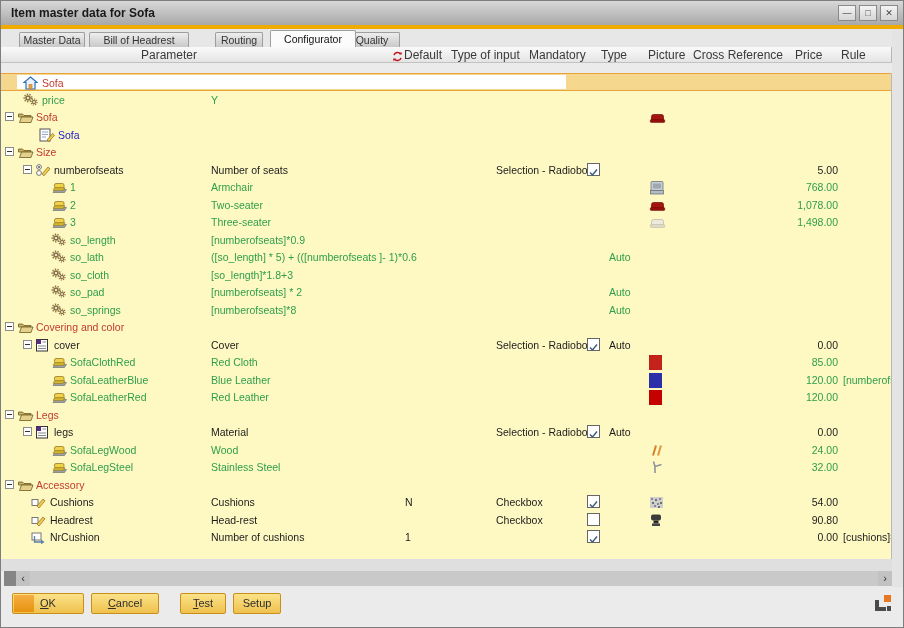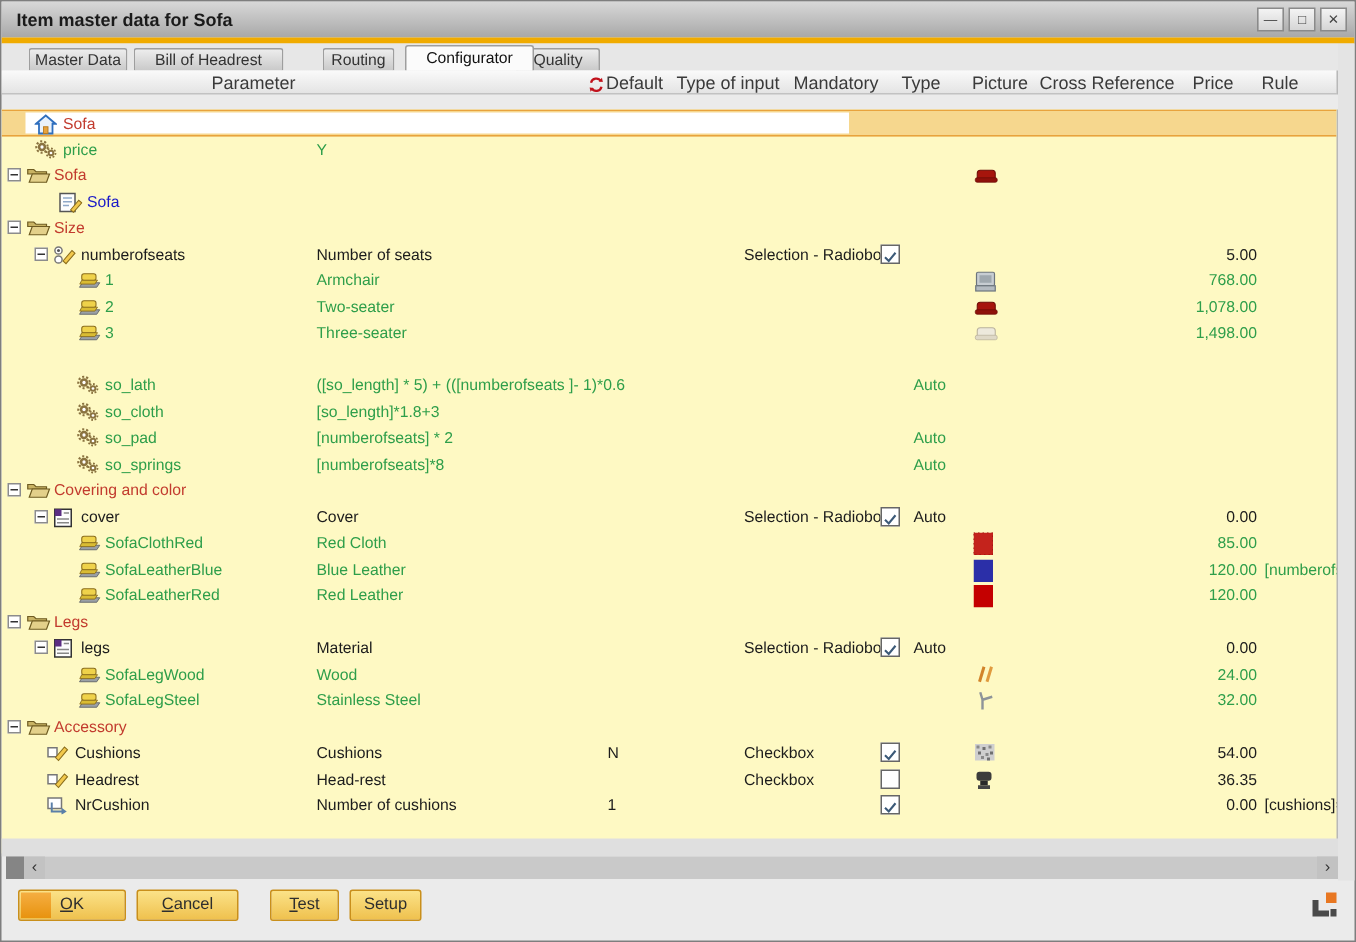--- a/index.html
+++ b/index.html
@@ -178,20 +178,32 @@
             <path d="M3.5 6.8 h10.5 l-1.8 2.6 h-10 z" fill="#D9BC33" stroke="#8A6D1C" stroke-width="0.6"></path>
           </svg></span>
         <div class="cell" style="left: 69px; color: rgb(46, 158, 74);">3</div>
         <div class="cell" style="left: 210px; color: rgb(46, 158, 74);">Three-seater</div>
         <span class="icon" style="left: 648px;"><svg width="17" height="12" viewBox="0 0 17 12">
             <path d="M2.5 9.5 V4.5 q0-2 2-2 h8 q2 0 2 2 v5 z" fill="#EDE9DC" stroke="#B9B29C" stroke-width="0.7"></path>
             <rect x="1.2" y="7.5" width="14.6" height="3" rx="1.2" fill="#DFD9C7" stroke="#B9B29C" stroke-width="0.5"></rect>
           </svg></span>
         <div class="cell price" style="left: 762px; color: rgb(46, 158, 74); width: 75px;">1,498.00</div>
       </div>
+      <div class="row" style="top: 157.5px;">
+        <span class="icon" style="left: 50px;"><svg width="16" height="14" viewBox="0 0 16 14">
+            <circle cx="5" cy="5" r="2.8" fill="#8A7340"></circle>
+            <circle cx="5" cy="5" r="3.8" fill="none" stroke="#8A7340" stroke-width="1.4" stroke-dasharray="1.4 1.3"></circle>
+            <circle cx="5" cy="5" r="1.1" fill="#FFF"></circle>
+            <circle cx="11" cy="9" r="2.2" fill="#8A7340"></circle>
+            <circle cx="11" cy="9" r="3" fill="none" stroke="#8A7340" stroke-width="1.2" stroke-dasharray="1.2 1.1"></circle>
+            <circle cx="11" cy="9" r="0.9" fill="#FFF"></circle>
+          </svg></span>
+        <div class="cell" style="left: 69px; color: rgb(46, 158, 74);">so_length</div>
+        <div class="cell" style="left: 210px; color: rgb(46, 158, 74);">[numberofseats]*0.9</div>
+      </div>
       <div class="row" style="top: 175px;">
         <span class="icon" style="left: 50px;"><svg width="16" height="14" viewBox="0 0 16 14">
             <circle cx="5" cy="5" r="2.8" fill="#8A7340"></circle>
             <circle cx="5" cy="5" r="3.8" fill="none" stroke="#8A7340" stroke-width="1.4" stroke-dasharray="1.4 1.3"></circle>
             <circle cx="5" cy="5" r="1.1" fill="#FFF"></circle>
             <circle cx="11" cy="9" r="2.2" fill="#8A7340"></circle>
             <circle cx="11" cy="9" r="3" fill="none" stroke="#8A7340" stroke-width="1.2" stroke-dasharray="1.2 1.1"></circle>
             <circle cx="11" cy="9" r="0.9" fill="#FFF"></circle>
           </svg></span>
         <div class="cell" style="left: 69px; color: rgb(46, 158, 74);">so_lath</div>
@@ -396,21 +408,21 @@
           </svg></span>
         <div class="cell" style="left: 49px; color: rgb(28, 28, 28);">Headrest</div>
         <div class="cell" style="left: 210px; color: rgb(28, 28, 28);">Head-rest</div>
         <div class="cell" style="left: 495px; color: rgb(28, 28, 28);">Checkbox</div>
         <div class="cb" style="left: 586px;"></div>
         <span class="icon" style="left: 648px;"><svg width="14" height="14" viewBox="0 0 14 14">
             <rect x="2" y="1.5" width="10" height="6" rx="2" fill="#3C3C3C"></rect>
             <rect x="4.5" y="7.5" width="5" height="3" fill="#2A2A2A"></rect>
             <rect x="3" y="10.5" width="8" height="2.5" fill="#454545"></rect>
           </svg></span>
-        <div class="cell price" style="left: 762px; color: rgb(28, 28, 28); width: 75px;">36.35</div>
+        <div class="cell price" style="left: 762px; color: rgb(28, 28, 28); width: 75px;">90.80</div>
       </div>
       <div class="row" style="top: 455px;">
         <span class="icon" style="left: 30px;"><svg width="16" height="13" viewBox="0 0 16 13">
             <rect x="1" y="2" width="9" height="7" fill="#FFF" stroke="#777"></rect>
             <path d="M3.5 5 V11 H11" fill="none" stroke="#5A7FA8" stroke-width="1.3"></path>
             <path d="M10 8.5 L13.5 11 L10 13.2 Z" fill="#5A7FA8"></path>
           </svg></span>
         <div class="cell" style="left: 49px; color: rgb(28, 28, 28);">NrCushion</div>
         <div class="cell" style="left: 210px; color: rgb(28, 28, 28);">Number of cushions</div>
         <div class="cell" style="left: 404px; color: rgb(28, 28, 28);">1</div>

